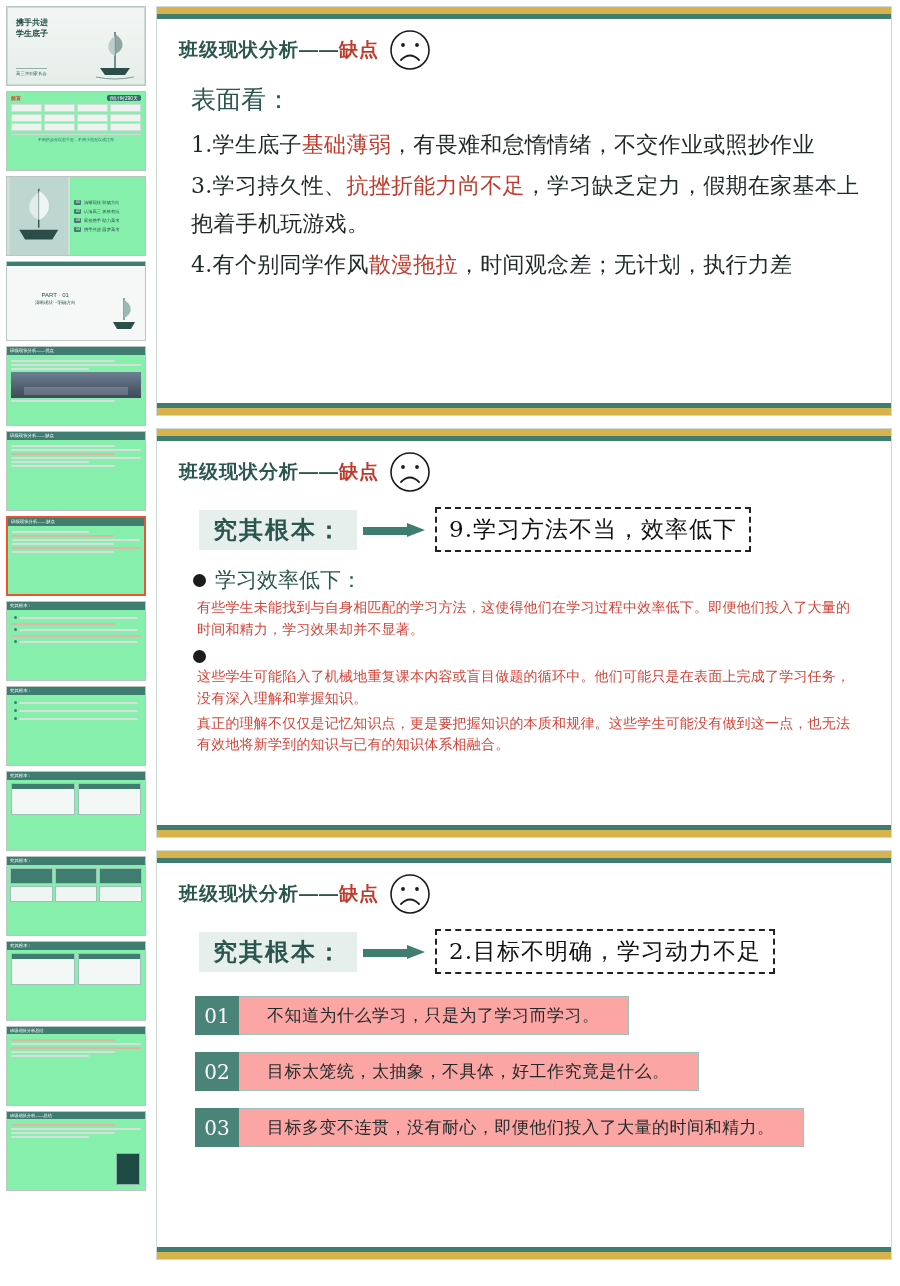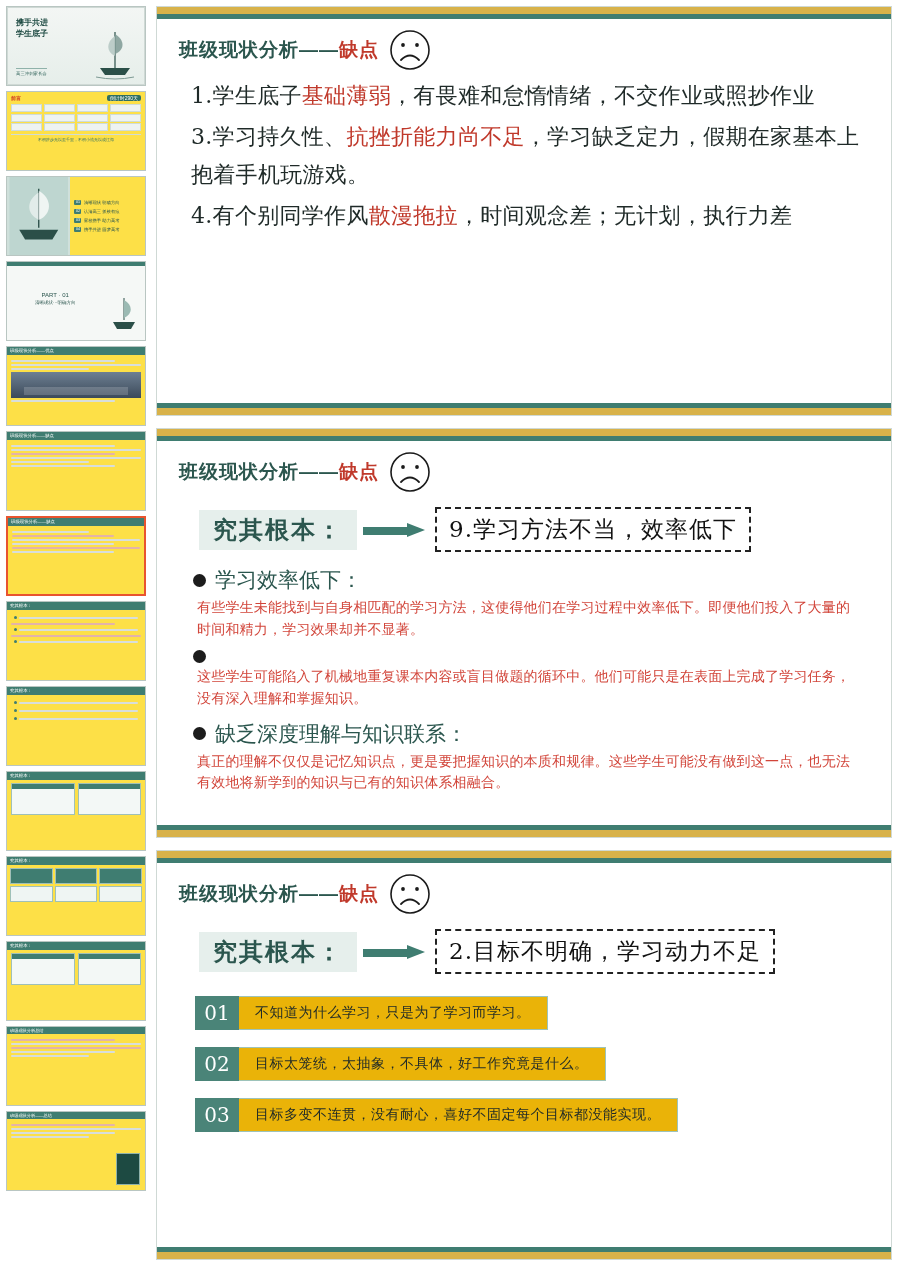--- a/index.html
+++ b/index.html
@@ -28,21 +28,21 @@
     padding: 6px 4px 6px 6px;
     box-sizing: border-box;
     display: flex;
     flex-direction: column;
     gap: 5px;
   }
   .thumb {
     width: 140px;
     height: 80px;
     border: 1px solid #b9c6c2;
-    background: #fde047;
+    background: #86efac;
     box-sizing: border-box;
     position: relative;
     overflow: hidden;
     font-size: 4px;
     line-height: 1.25;
     color: #333;
   }
   .thumb.selected {
     border: 2px solid #e8542f;
   }
@@ -430,29 +430,29 @@
     color: #ffffff;
     font-size: 20px;
     font-family: "DejaVu Serif", serif;
     width: 44px;
     display: flex;
     align-items: center;
     justify-content: center;
     flex: 0 0 44px;
   }
   .numtext {
-    background: #eab308;
+    background: #fca5a5;
     border: 1px solid #9dc3ba;
     border-left: none;
     color: #1f2a28;
     font-family: "DejaVu Serif", serif;
-    font-size: 14px;
+    font-size: 17px;
     display: flex;
     align-items: center;
-    padding: 7px 16px;
+    padding: 7px 28px;
     letter-spacing: .5px;
   }
 </style>
 </head>
 <body>
 
 <div class="page">
 
   <div class="rail">
 
@@ -709,20 +709,21 @@
         </div>
         <svg class="sadface" viewBox="0 0 42 42">
           <circle cx="21" cy="21" r="19" fill="none" stroke="#1b1b1b" stroke-width="1.6"></circle>
           <circle cx="14" cy="16" r="1.9" fill="#1b1b1b"></circle>
           <circle cx="28" cy="16" r="1.9" fill="#1b1b1b"></circle>
           <path d="M12 31 q9 -9 18 0" fill="none" stroke="#1b1b1b" stroke-width="1.8" stroke-linecap="round"></path>
         </svg>
       </div>
 
       <div class="slide-body">
+        <div class="hand-title">表面看：</div>
 
         <p class="para">
           <span>1.学生底子</span><span class="red">基础薄弱</span><span>，有畏难和怠惰情绪，不交作业或照抄作业</span>
         </p>
         <p class="para">
           <span>3.学习持久性、</span><span class="red">抗挫折能力尚不足</span><span>，学习缺乏定力，假期在家基本上抱着手机玩游戏。</span>
         </p>
         <p class="para">
           <span>4.有个别同学作风</span><span class="red">散漫拖拉</span><span>，时间观念差；无计划，执行力差</span>
         </p>
@@ -762,24 +763,20 @@
           <span class="bullet-dot"></span>
           <span>学习效率低下：</span>
         </div>
         <div class="bullet-p">有些学生未能找到与自身相匹配的学习方法，这使得他们在学习过程中效率低下。即便他们投入了大量的时间和精力，学习效果却并不显著。</div>
 
         <div class="bullet-h">
           <span class="bullet-dot"></span>
         </div>
         <div class="bullet-p">这些学生可能陷入了机械地重复课本内容或盲目做题的循环中。他们可能只是在表面上完成了学习任务，没有深入理解和掌握知识。</div>
 
-        <div class="bullet-h">
-          <span class="bullet-dot"></span>
-          <span>缺乏深度理解与知识联系：</span>
-        </div>
         <div class="bullet-p">真正的理解不仅仅是记忆知识点，更是要把握知识的本质和规律。这些学生可能没有做到这一点，也无法有效地将新学到的知识与已有的知识体系相融合。</div>
       </div>
 
       <div class="botbar2"></div>
       <div class="botbar"></div>
     </div>
 
     <div class="slide slide-3">
       <div class="topbar"></div>
       <div class="topbar2"></div>
@@ -809,21 +806,21 @@
         <div class="numrow">
           <div class="numbox">01</div>
           <div class="numtext">不知道为什么学习，只是为了学习而学习。</div>
         </div>
         <div class="numrow">
           <div class="numbox">02</div>
           <div class="numtext">目标太笼统，太抽象，不具体，好工作究竟是什么。</div>
         </div>
         <div class="numrow">
           <div class="numbox">03</div>
-          <div class="numtext">目标多变不连贯，没有耐心，喜好不固定每个目标都没能实现。</div>
+          <div class="numtext">目标多变不连贯，没有耐心，即便他们投入了大量的时间和精力。</div>
         </div>
       </div>
 
       <div class="botbar2"></div>
       <div class="botbar"></div>
     </div>
 
   </div>
 </div>
 

